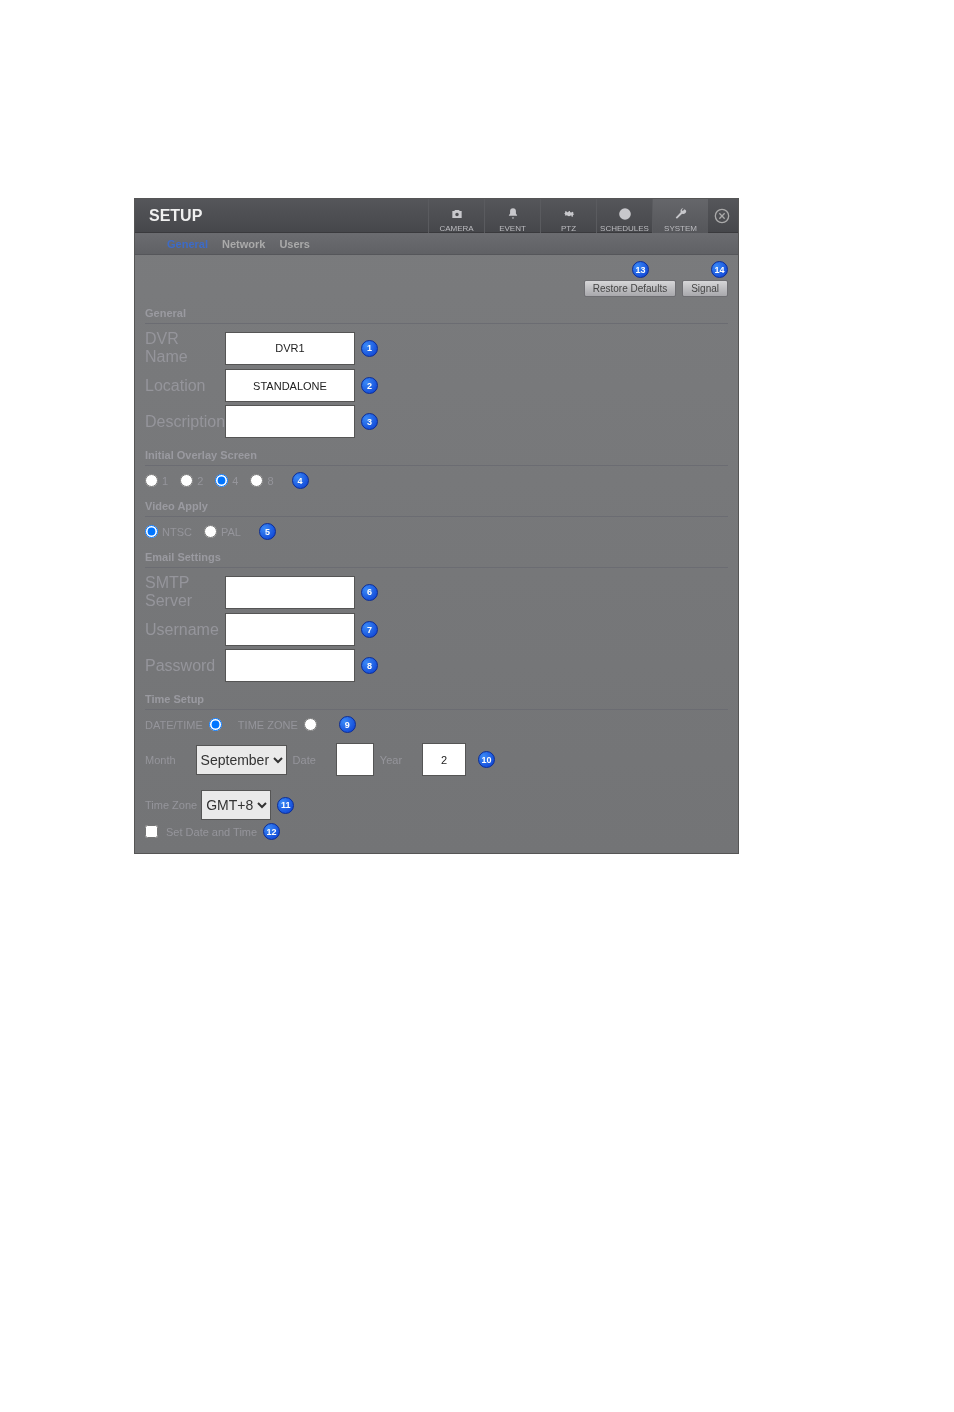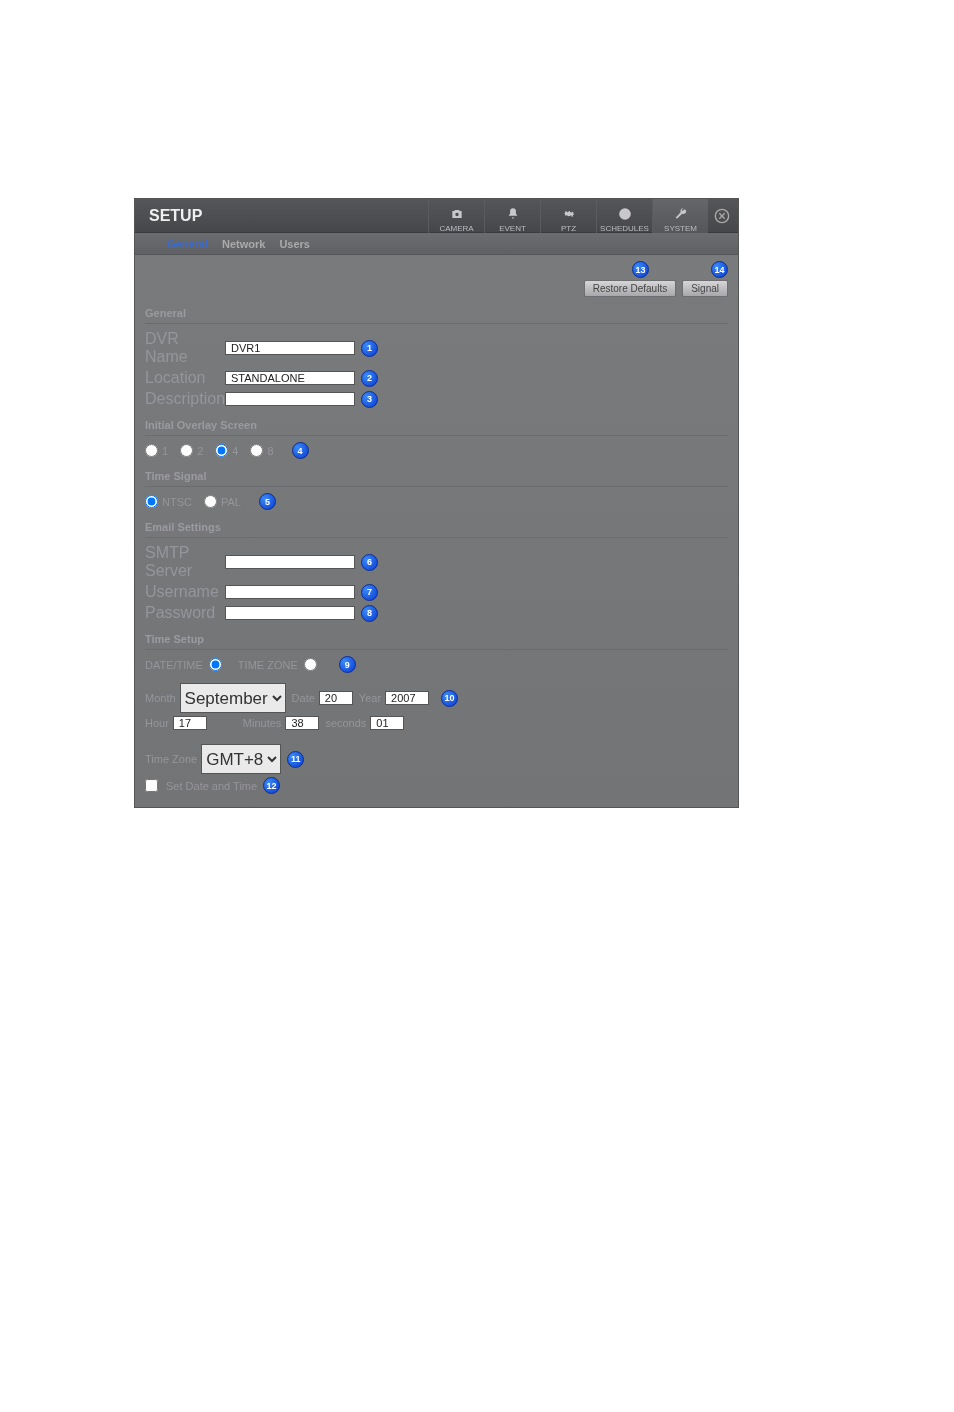--- a/index.html
+++ b/index.html
@@ -100,40 +100,41 @@
   }
   .row {
     display:flex;
     align-items:center;
     margin: 3px 0;
     position:relative;
   }
   .row .lbl { width: 80px; color: #95959b; font-size:16px; }
   .row .lbl2 { width: auto; color:#95959b; font-size:11px; margin-right:4px; }
   input[type="text"] {
-    height: 14px;
+    height: 33px;
     background: #fff;
     border: 1px solid #555;
     font-size: 11px;
-    padding: 0 5px;
+    padding: 0 18px;
     color: #222;
+    text-align: center;
   }
   .w130 { width: 130px; }
   .w40 { width: 34px; }
   .w50 { width: 44px; }
   .radio {
     display:inline-flex; align-items:center; margin-right:12px;
     color:#95959b; font-size:11px;
   }
   .radio input { margin-right:4px; }
   select {
     height: 30px;
     background: #eaeaea;
     border: 1px solid #555;
-    font-size: 17px;
+    font-size: 14px;
     color:#333;
   }
   .checkbox {
     display:inline-flex; align-items:center; color:#95959b; font-size:11px;
   }
   .checkbox input { margin-right:8px; }
   .marker {
     display:inline-flex;
     align-items:center;
     justify-content:center;
@@ -141,21 +142,21 @@
     border-radius:50%;
     background: radial-gradient(circle at 30% 30%, #3a8af7, #0a3bd0);
     color:#fff;
     font-size:9px;
     font-weight:bold;
     border:1px solid #0a2d99;
     margin-left:6px;
     flex:0 0 auto;
   }
   .timesetup-row1 { display:flex; align-items:center; gap:6px; flex-wrap:wrap; }
-  .timesetup-row1 .pair { display:inline-flex; align-items:center; gap:0; }
+  .timesetup-row1 .pair { display:inline-flex; align-items:center; gap:16px; }
 </style>
 </head>
 <body>
 
 <div class="app">
 
   <div class="titlebar">
     <div class="title">SETUP</div>
     <div class="topnav">
       <div class="item">
@@ -261,21 +262,21 @@
           <input type="radio" name="ov" checked="" style="">
           <span>4</span>
         </label>
       <label class="radio">
           <input type="radio" name="ov" style="">
           <span>8</span>
         </label>
       <span class="marker">4</span>
     </div>
 
-    <div class="sect">Time Signal</div>
+    <div class="sect">Video Apply</div>
     <div class="row">
       <label class="radio">
           <input type="radio" name="vs" checked="" style="">
           <span>NTSC</span>
         </label>
       <label class="radio">
           <input type="radio" name="vs" style="">
           <span>PAL</span>
         </label>
       <span class="marker">5</span>
@@ -321,34 +322,20 @@
       <div class="pair">
         <span class="lbl2">Date</span>
         <input type="text" class="w40" value="20" style="">
       </div>
       <div class="pair">
         <span class="lbl2">Year</span>
         <input type="text" class="w50" value="2007" style="">
       </div>
       <span class="marker">10</span>
     </div>
-    <div class="row timesetup-row1">
-      <div class="pair">
-        <span class="lbl2">Hour</span>
-        <input type="text" class="w40" value="17" style="">
-      </div>
-      <div class="pair" style="margin-left:30px;">
-        <span class="lbl2">Minutes</span>
-        <input type="text" class="w40" value="38" style="">
-      </div>
-      <div class="pair">
-        <span class="lbl2">seconds</span>
-        <input type="text" class="w40" value="01" style="">
-      </div>
-    </div>
 
     <div class="row" style="margin-top:14px;">
       <span class="lbl2">Time Zone</span>
       <select>
         <option>GMT+8</option>
       </select>
       <span class="marker">11</span>
     </div>
 
     <div class="row">

